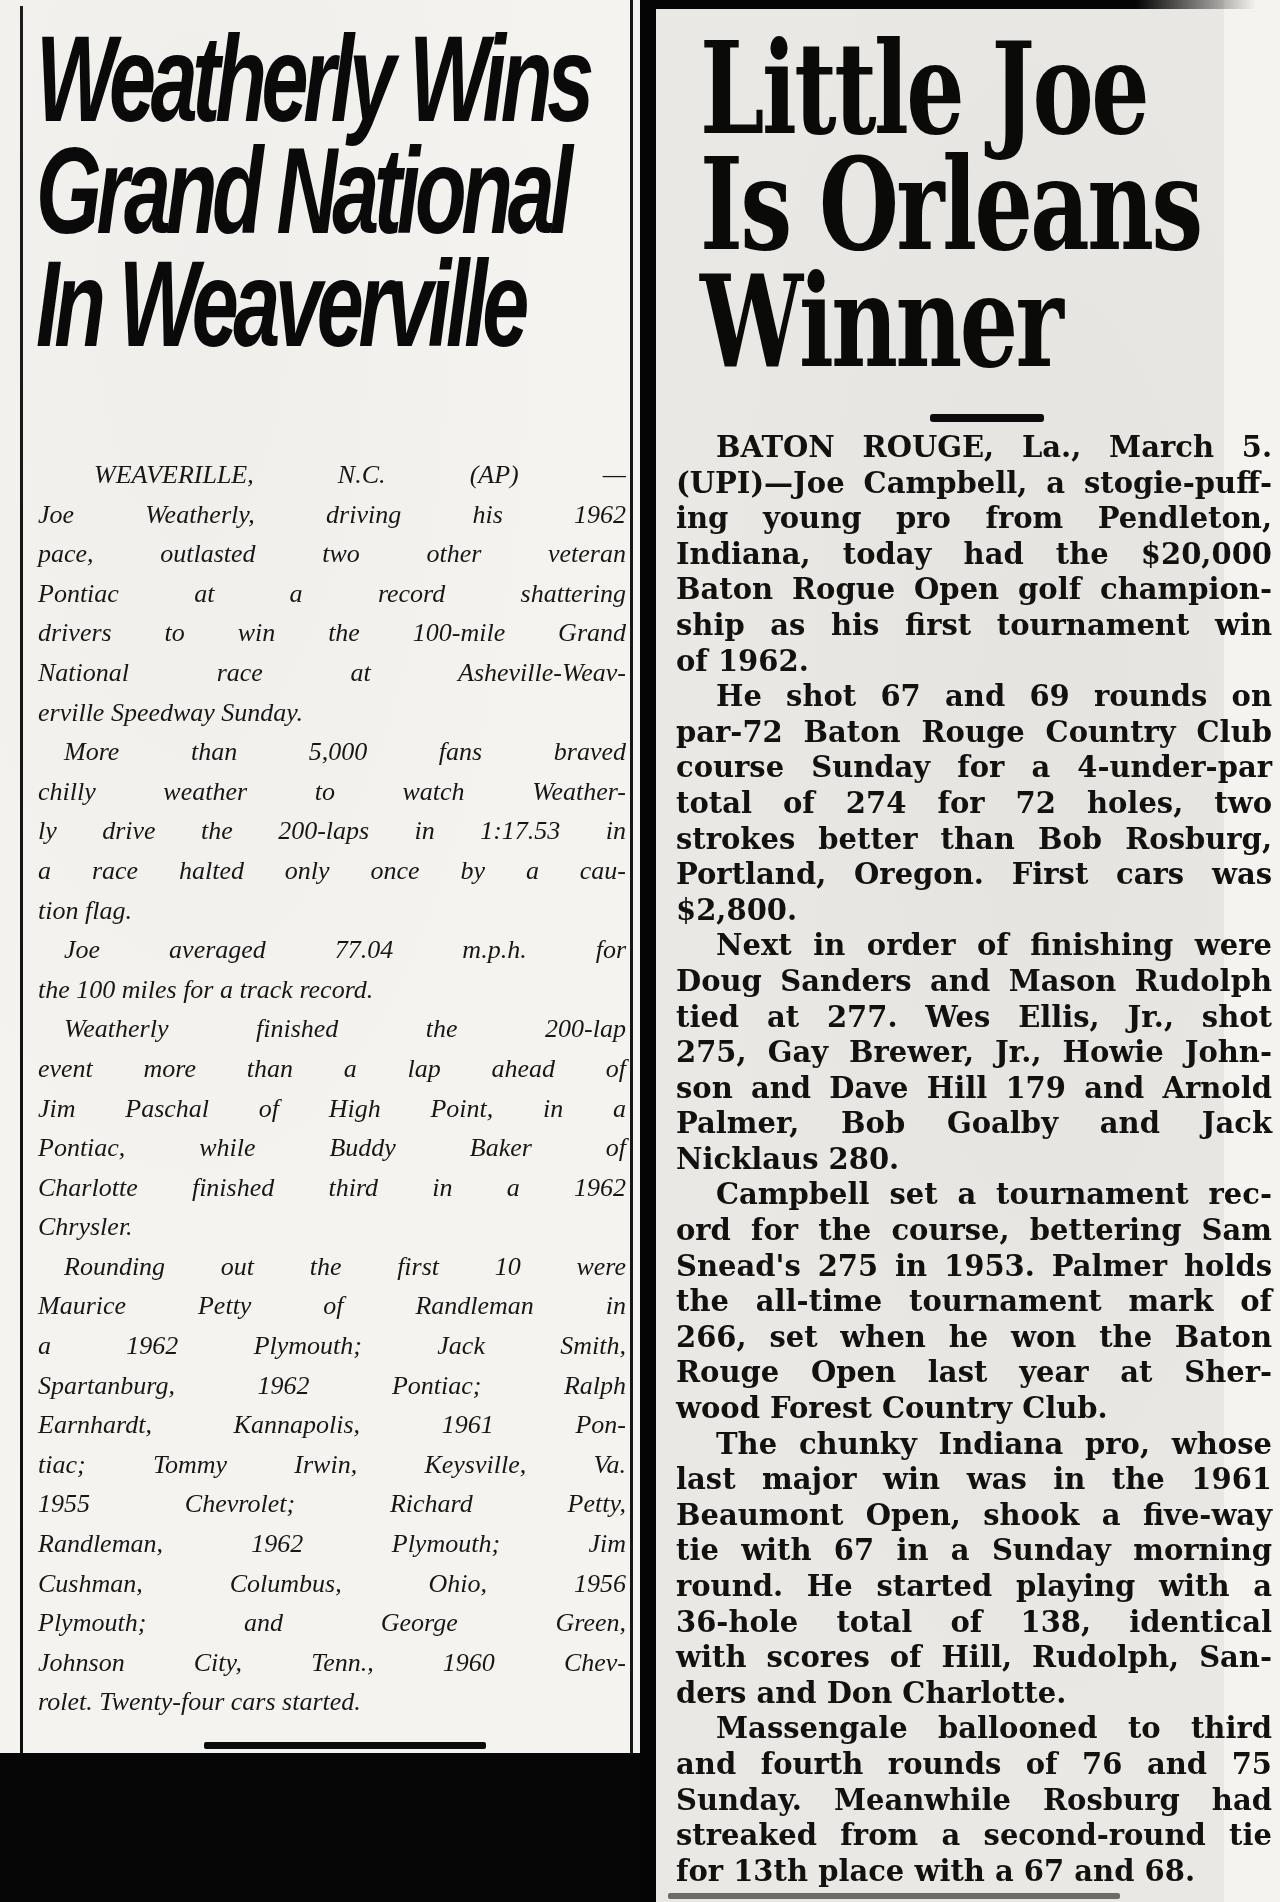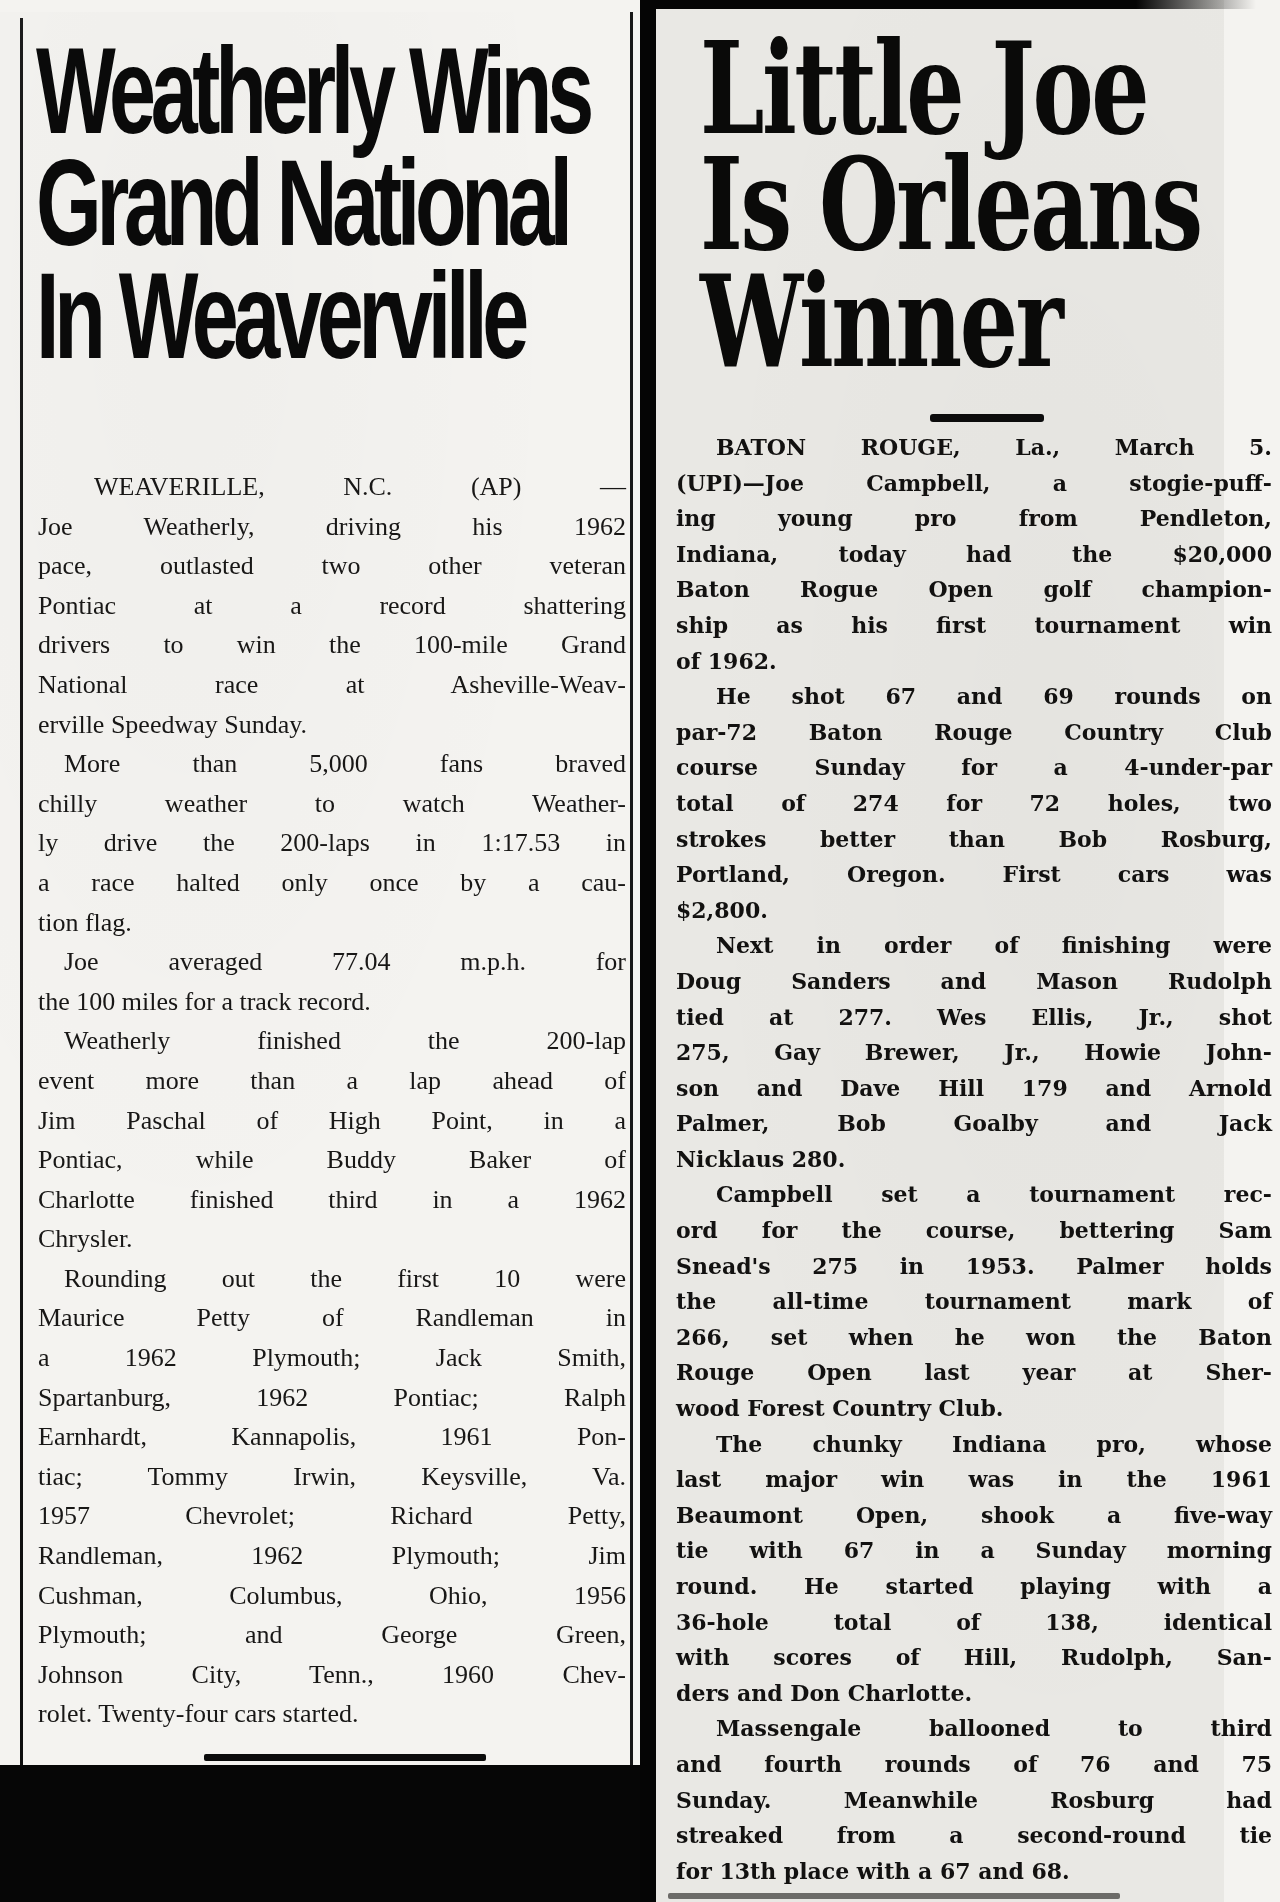--- a/index.html
+++ b/index.html
@@ -6,24 +6,25 @@
   .page{
     position:relative;
     width:1280px;height:1902px;
     overflow:hidden;
     background:#f4f3f0;
     font-family:"Liberation Serif", serif;
     color:#161514;
   }
   
   .col-left{
-    position:absolute;left:0;top:12px;width:640px;height:1456px;
+    position:absolute;left:0;top:0;width:640px;height:1456px;
     background:
       radial-gradient(ellipse at 30% 20%, rgba(0,0,0,0.02), rgba(0,0,0,0) 60%),
       #f4f3f0;
+    font-style: italic;
   }
   .left-edge-rule{
     position:absolute;left:20px;top:6px;width:3px;height:1747px;
     background:linear-gradient(#1c1c1c, #0d0d0d);
   }
   .col-divider-rule{
     position:absolute;left:630px;top:0;width:3px;height:1753px;
     background:#171717;
   }
   .hl-left{
@@ -75,21 +76,21 @@
   }
   .hl-right span{display:block;}
   .dateline-rule{
     position:absolute;left:274px;top:414px;width:114px;height:8px;
     background:#0c0c0c;border-radius:3px;
   }
   .body-right{
     position:absolute;left:20px;top:430px;width:596px;
     font-family:"DejaVu Serif", serif;
     font-weight:bold;
-    font-size:22px;line-height:35.6px;
+    font-size:29px;line-height:35.6px;
     color:#121110;
   }
   .bottom-smudge{
     position:absolute;left:12px;top:1893px;width:452px;height:6px;
     background:#4c4b48;opacity:.8;border-radius:2px;
   }
   
   .para{margin:0;padding:0;}
   .para .line{
     display:block;
@@ -141,21 +142,21 @@
           <span class="line">Charlotte finished third in a 1962</span>
           <span class="line">Chrysler.</span>
         </p>
         <p class="para" style="--ind: 26px;">
           <span class="line">Rounding out the first 10 were</span>
           <span class="line">Maurice Petty of Randleman in</span>
           <span class="line">a 1962 Plymouth; Jack Smith,</span>
           <span class="line">Spartanburg, 1962 Pontiac; Ralph</span>
           <span class="line">Earnhardt, Kannapolis, 1961 Pon-</span>
           <span class="line">tiac; Tommy Irwin, Keysville, Va.</span>
-          <span class="line">1957 Chevrolet; Richard Petty,</span>
+          <span class="line">1955 Chevrolet; Richard Petty,</span>
           <span class="line">Randleman, 1962 Plymouth; Jim</span>
           <span class="line">Cushman, Columbus, Ohio, 1956</span>
           <span class="line">Plymouth; and George Green,</span>
           <span class="line">Johnson City, Tenn., 1960 Chev-</span>
           <span class="line">rolet. Twenty-four cars started.</span>
         </p>
       </div>
     <div class="left-end-rule"></div>
     <div class="dark-block"></div>
     <div class="col-divider-rule"></div>

